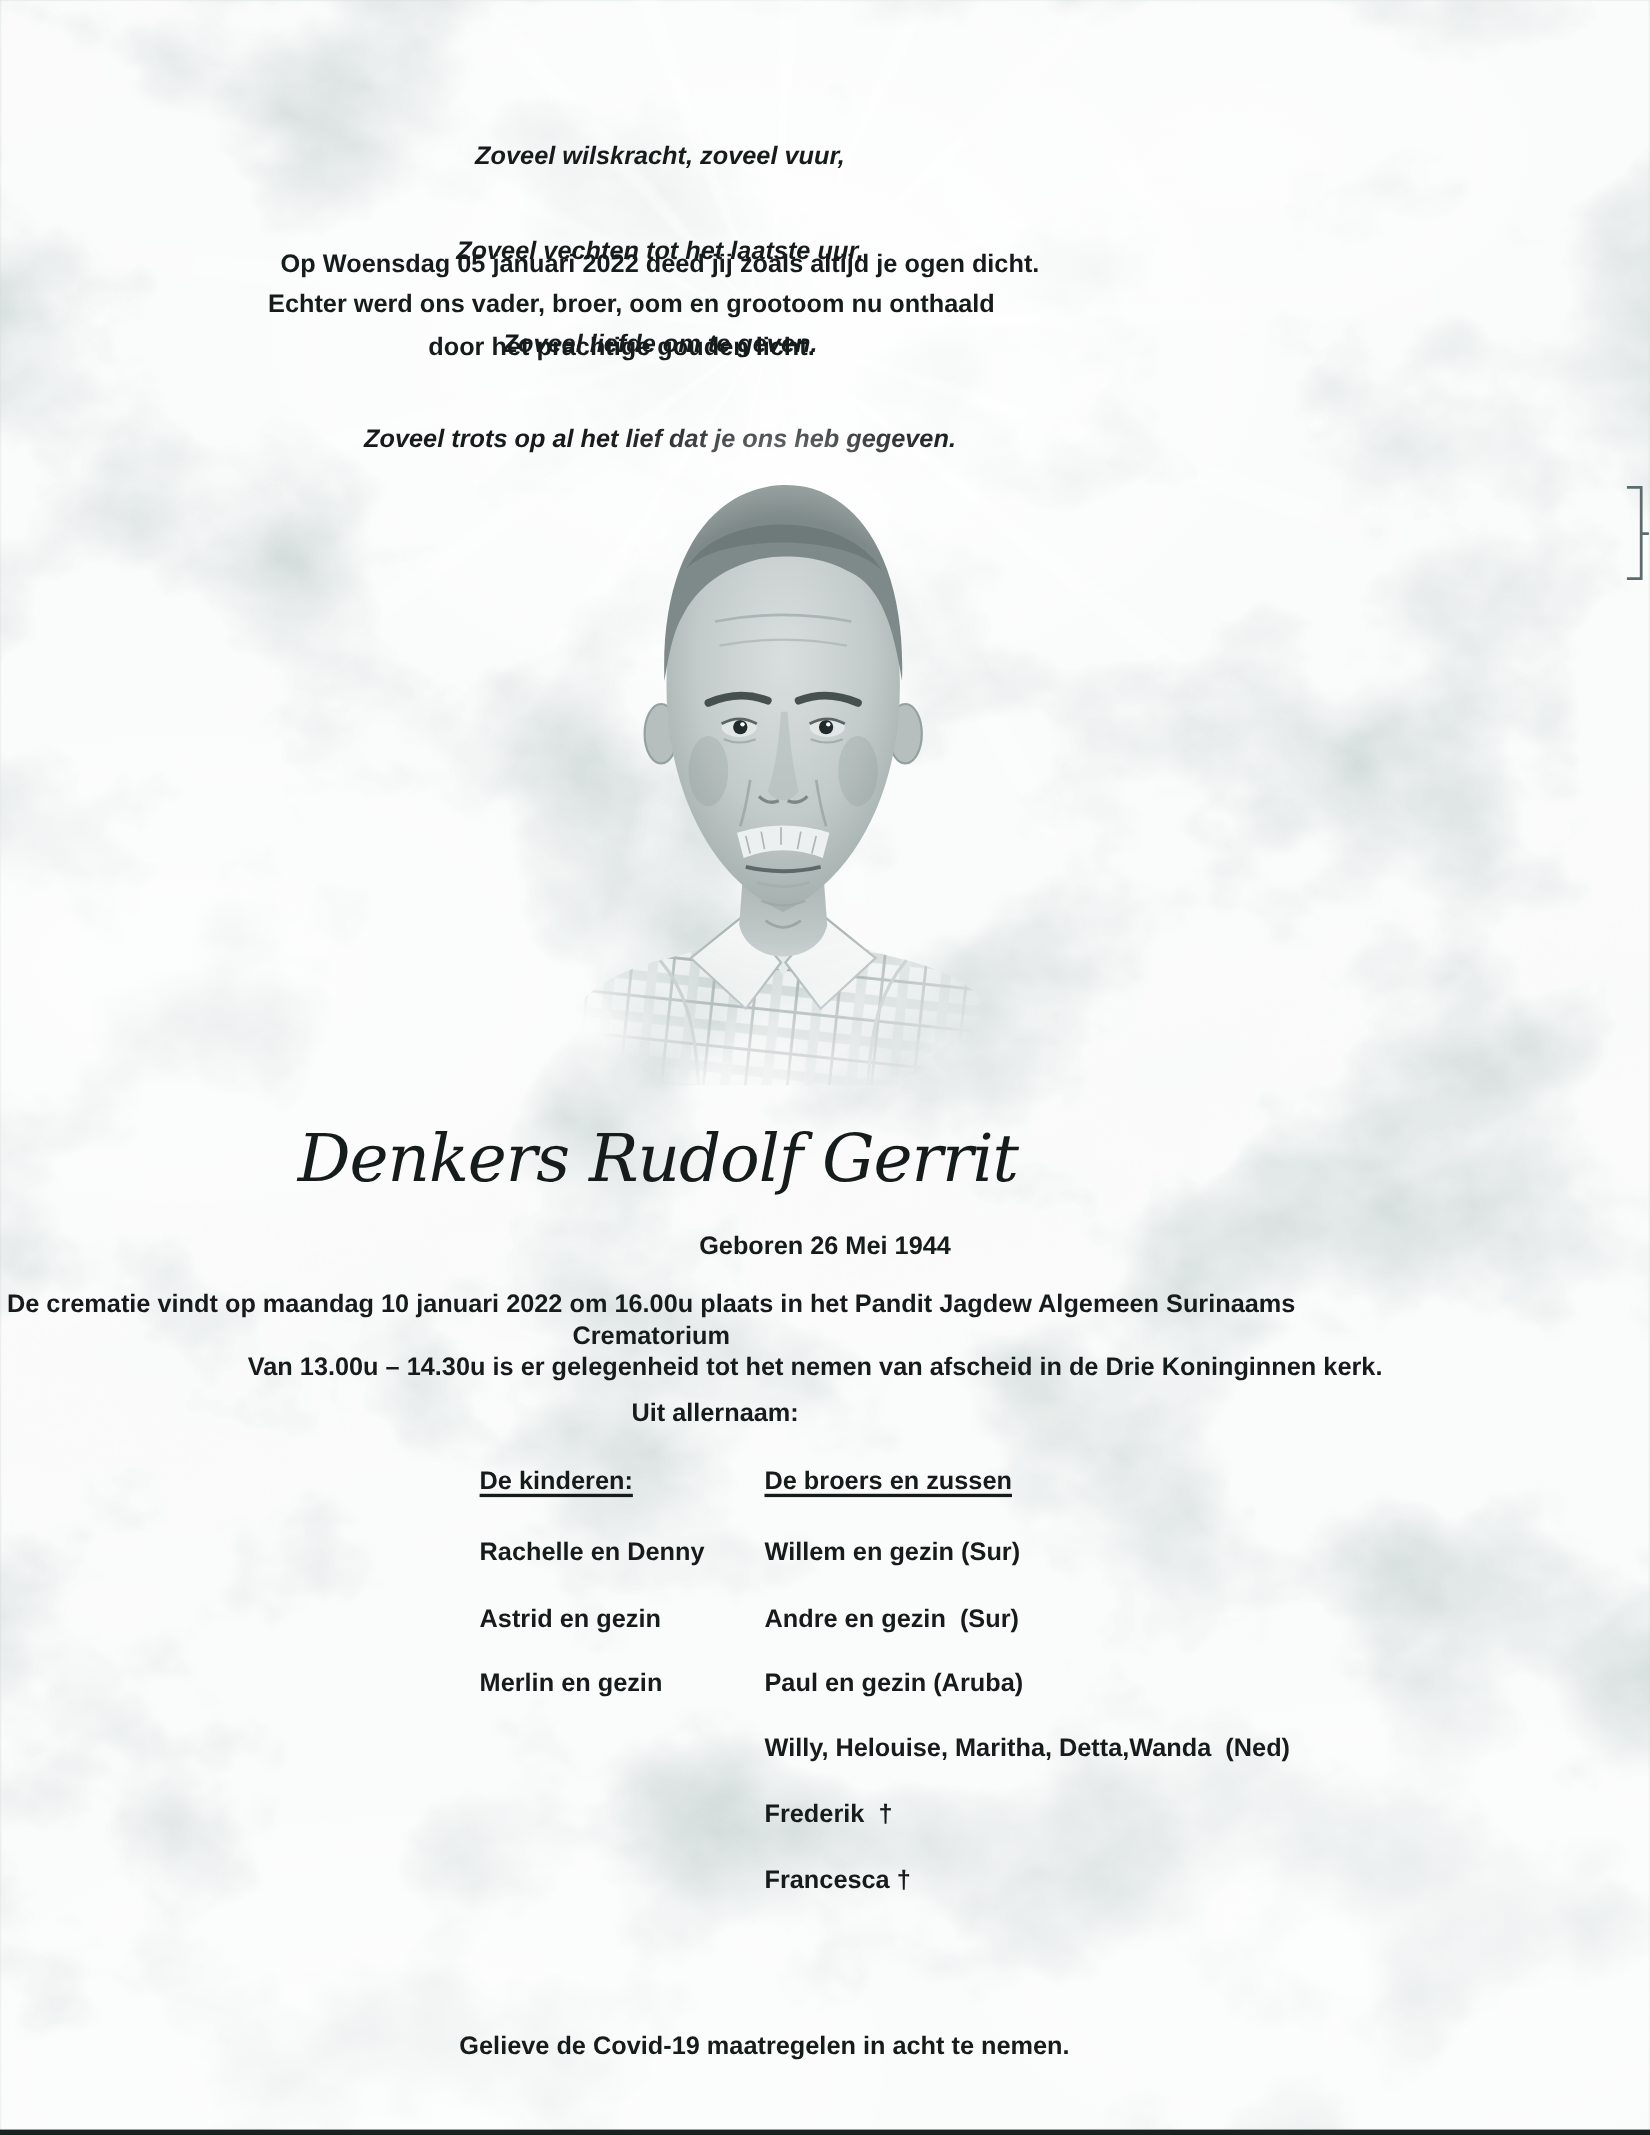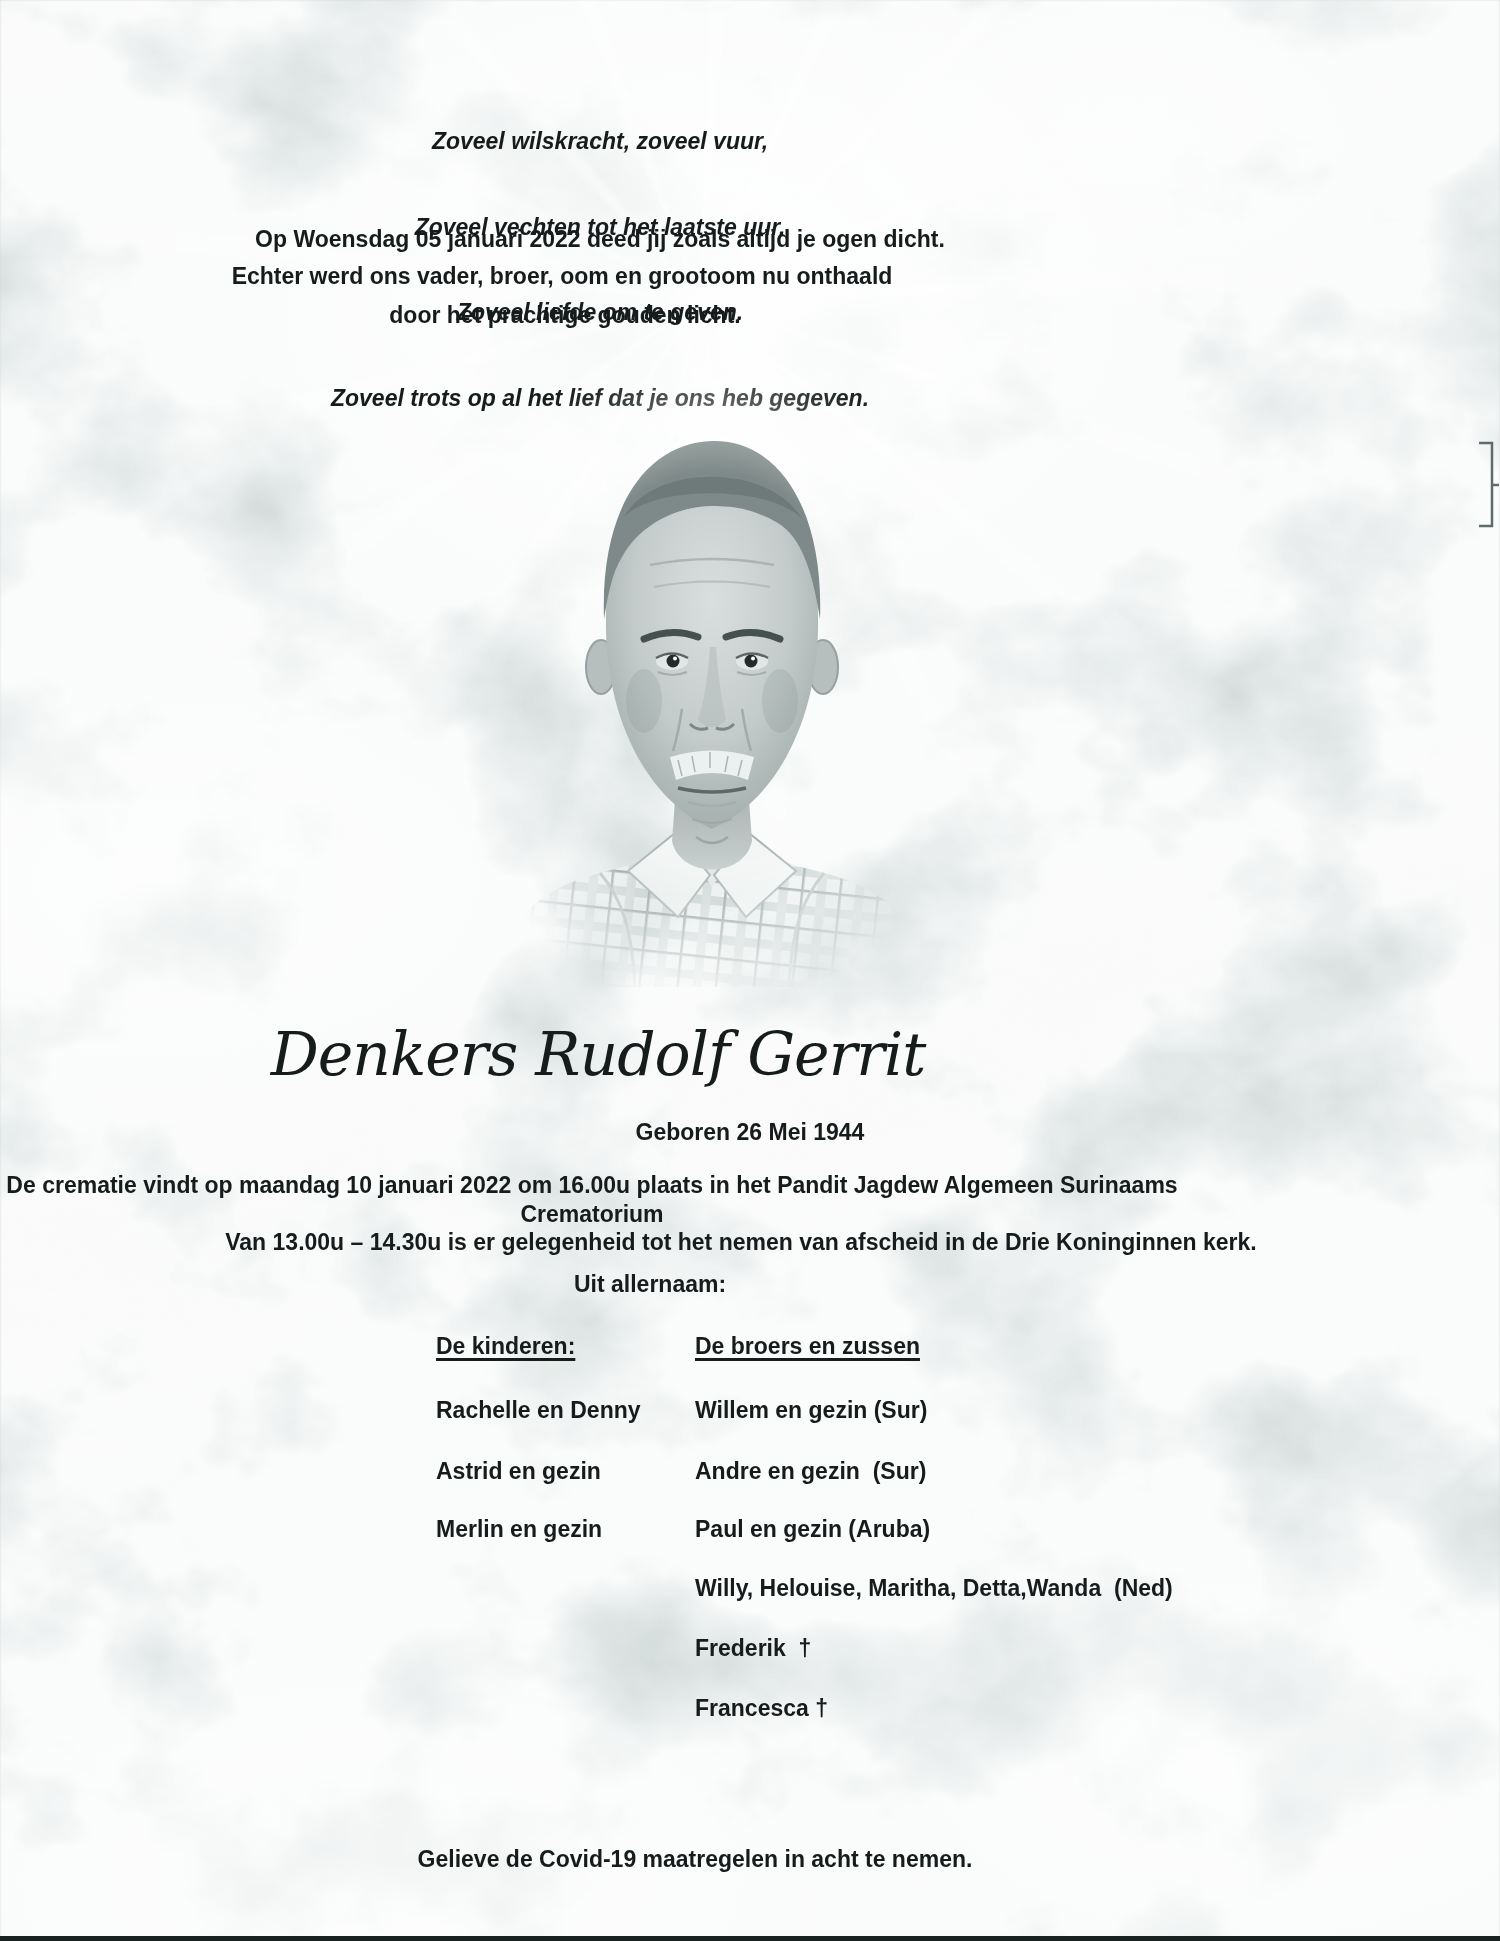--- a/index.html
+++ b/index.html
@@ -25,21 +25,21 @@
       rgba(255,255,255,0) 0deg 6deg,
       rgba(255,255,255,0.5) 8.5deg 10.5deg,
       rgba(255,255,255,0) 13deg 21deg);
     -webkit-mask-image:radial-gradient(circle at 700px 300px, rgba(0,0,0,0.9) 0%, rgba(0,0,0,0.45) 26%, rgba(0,0,0,0) 52%);
     mask-image:radial-gradient(circle at 700px 300px, rgba(0,0,0,0.9) 0%, rgba(0,0,0,0.45) 26%, rgba(0,0,0,0) 52%);
   }
   .txt{position:absolute;font-weight:bold;font-size:23px;line-height:28px;white-space:pre;}
   .center{text-align:center;}
   .verse{top:70px;left:0;width:1200px;font-style:italic;line-height:28.5px;}
   .ann-1{top:225px;left:0;width:1200px;}
-  .ann-2{top:262px;left:0;width:1124px;}
+  .ann-2{top:262px;left:12px;width:1124px;}
   .ann-3{top:301px;left:0;width:1130px;}
   .portrait{
     position:absolute;left:482px;top:367px;width:460px;height:620px;
     -webkit-mask-image:radial-gradient(ellipse 64% 60% at 50% 48%, #000 52%, transparent 94%);
     mask-image:radial-gradient(ellipse 64% 60% at 50% 48%, #000 52%, transparent 94%);
   }
   .name{
     top:1012px;left:0;width:1196px;text-align:center;
     font-family:"DejaVu Serif",serif;font-style:italic;font-weight:500;
     font-size:60px;line-height:84px;letter-spacing:-1px;position:absolute;

